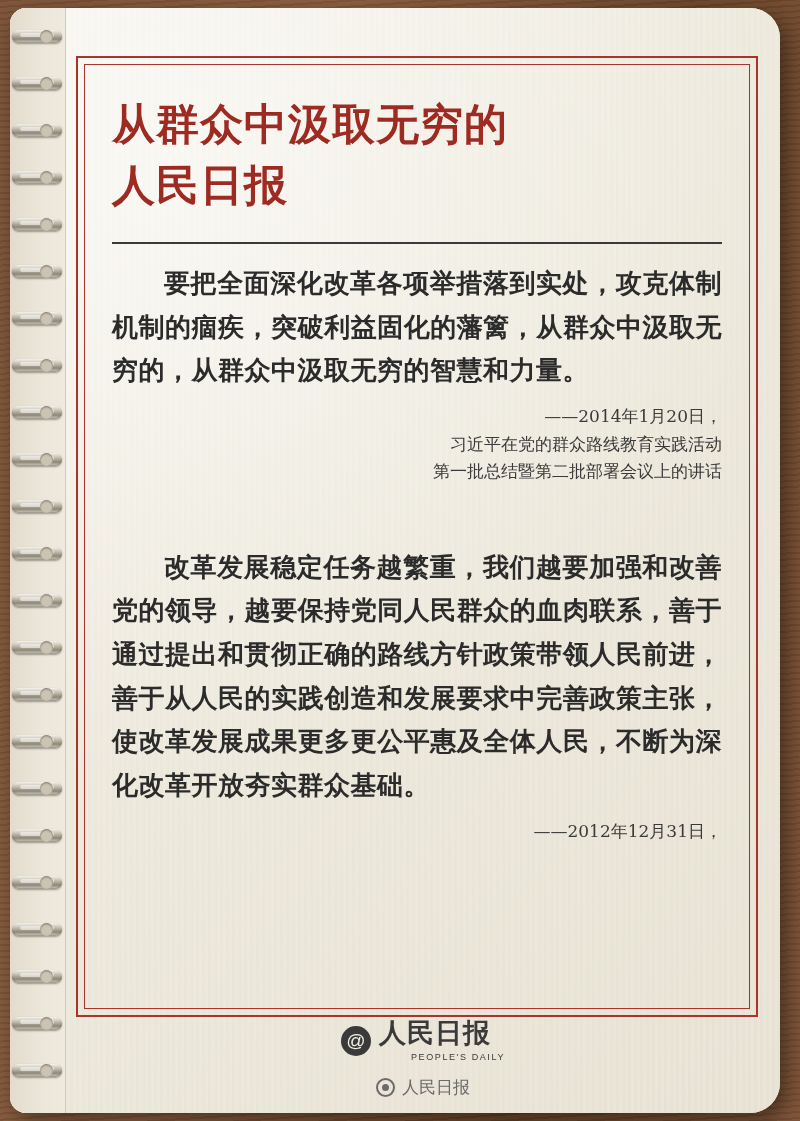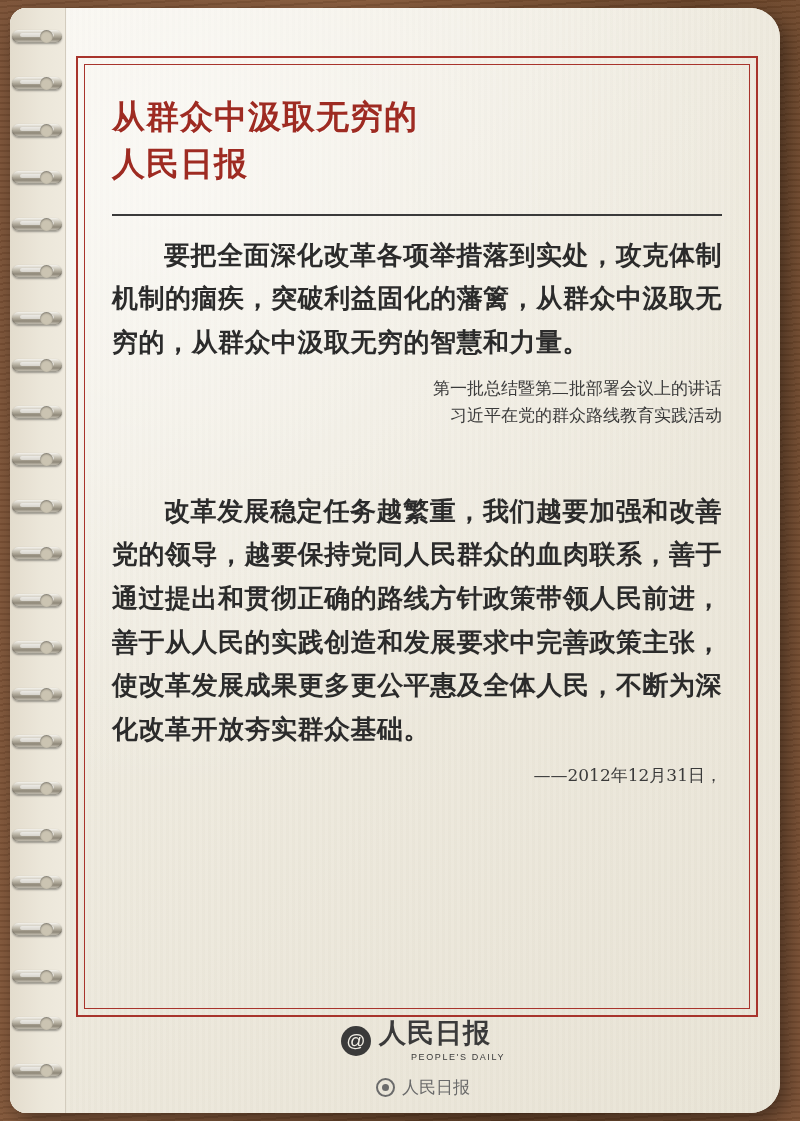--- a/index.html
+++ b/index.html
@@ -101,21 +101,21 @@
 
   .content {
     position: absolute;
     left: 46px; top: 86px; right: 58px;
   }
 
   .title {
     color: #9e2b22;
     font-family: "DejaVu Serif", "Liberation Serif", serif;
     font-weight: 700;
-    font-size: 33px;
+    font-size: 43px;
     line-height: 1.42;
     letter-spacing: 1px;
     text-shadow: 0 1px 0 rgba(255,255,255,0.5);
   }
 
   .divider {
     margin: 26px 0 18px 0;
     height: 2px;
     background: #3a3a3a;
   }
@@ -272,22 +272,23 @@
     <div class="content">
       <div class="title">
         <div>从群众中汲取无穷的</div>
         <div>人民日报</div>
       </div>
 
       <div class="divider"></div>
 
       <div class="quote">要把全面深化改革各项举措落到实处，攻克体制机制的痼疾，突破利益固化的藩篱，从群众中汲取无穷的，从群众中汲取无穷的智慧和力量。</div>
       <div class="attrib">
+        <div>——2014年1月20日，</div>
+        <div>习近平在党的群众路线教育实践活动</div>
         <div>第一批总结暨第二批部署会议上的讲话</div>
-        <div>习近平在党的群众路线教育实践活动</div>
       </div>
 
       <div class="block-gap"></div>
 
       <div class="quote">改革发展稳定任务越繁重，我们越要加强和改善党的领导，越要保持党同人民群众的血肉联系，善于通过提出和贯彻正确的路线方针政策带领人民前进，善于从人民的实践创造和发展要求中完善政策主张，使改革发展成果更多更公平惠及全体人民，不断为深化改革开放夯实群众基础。</div>
       <div class="attrib">
         <div>——2012年12月31日，</div>
       </div>
     </div>
   </div>

